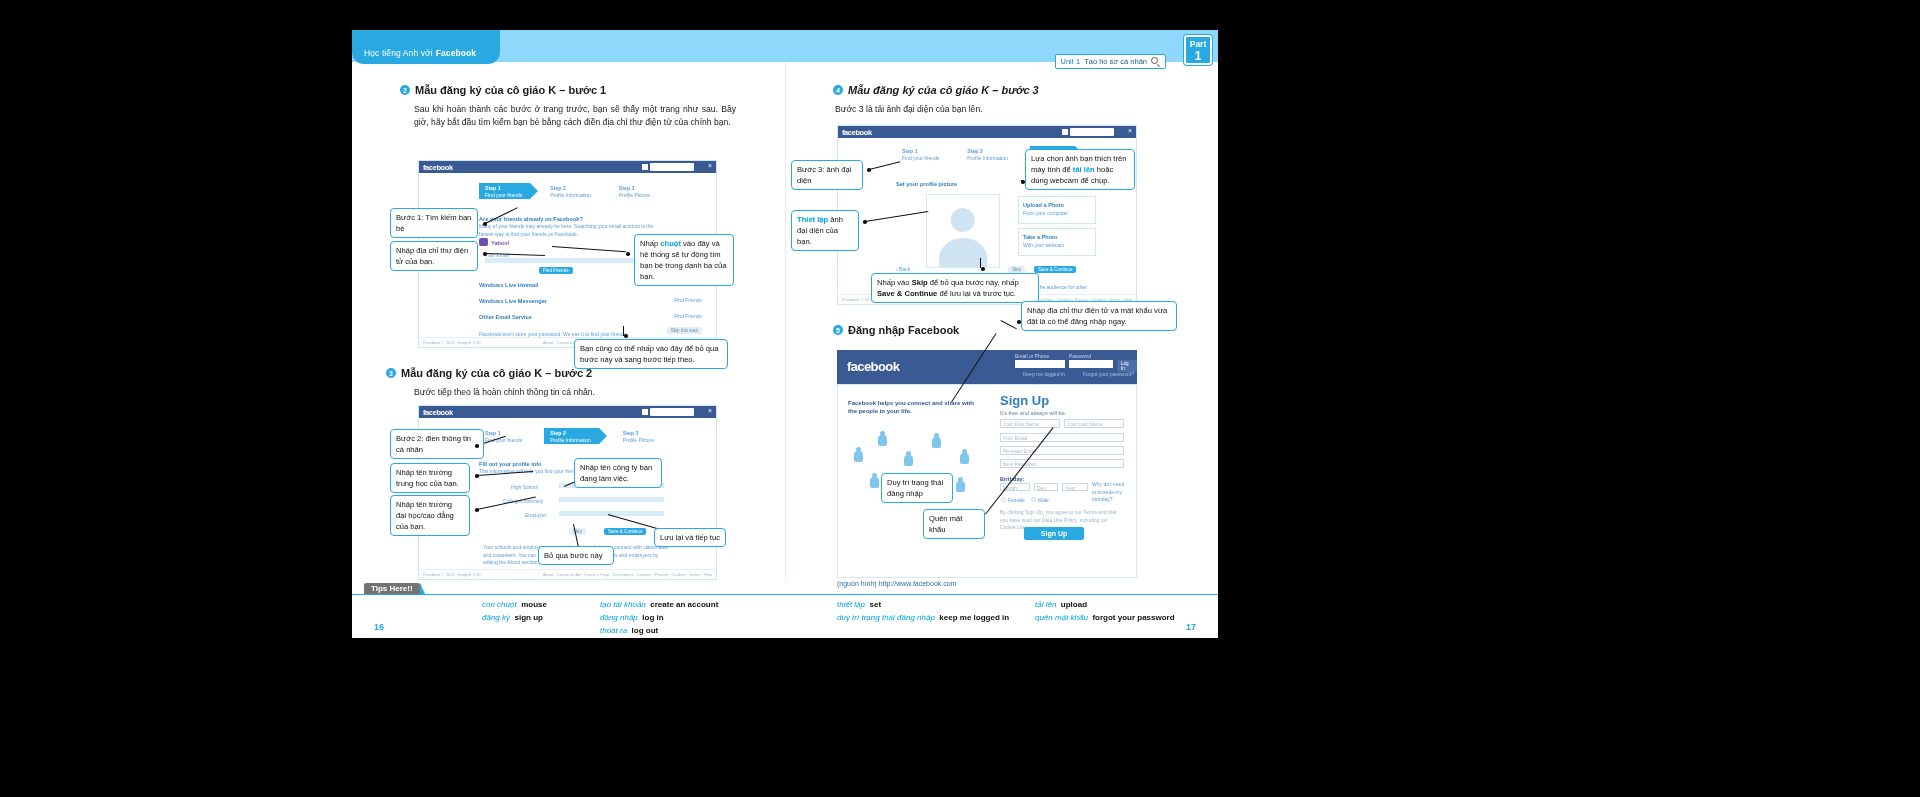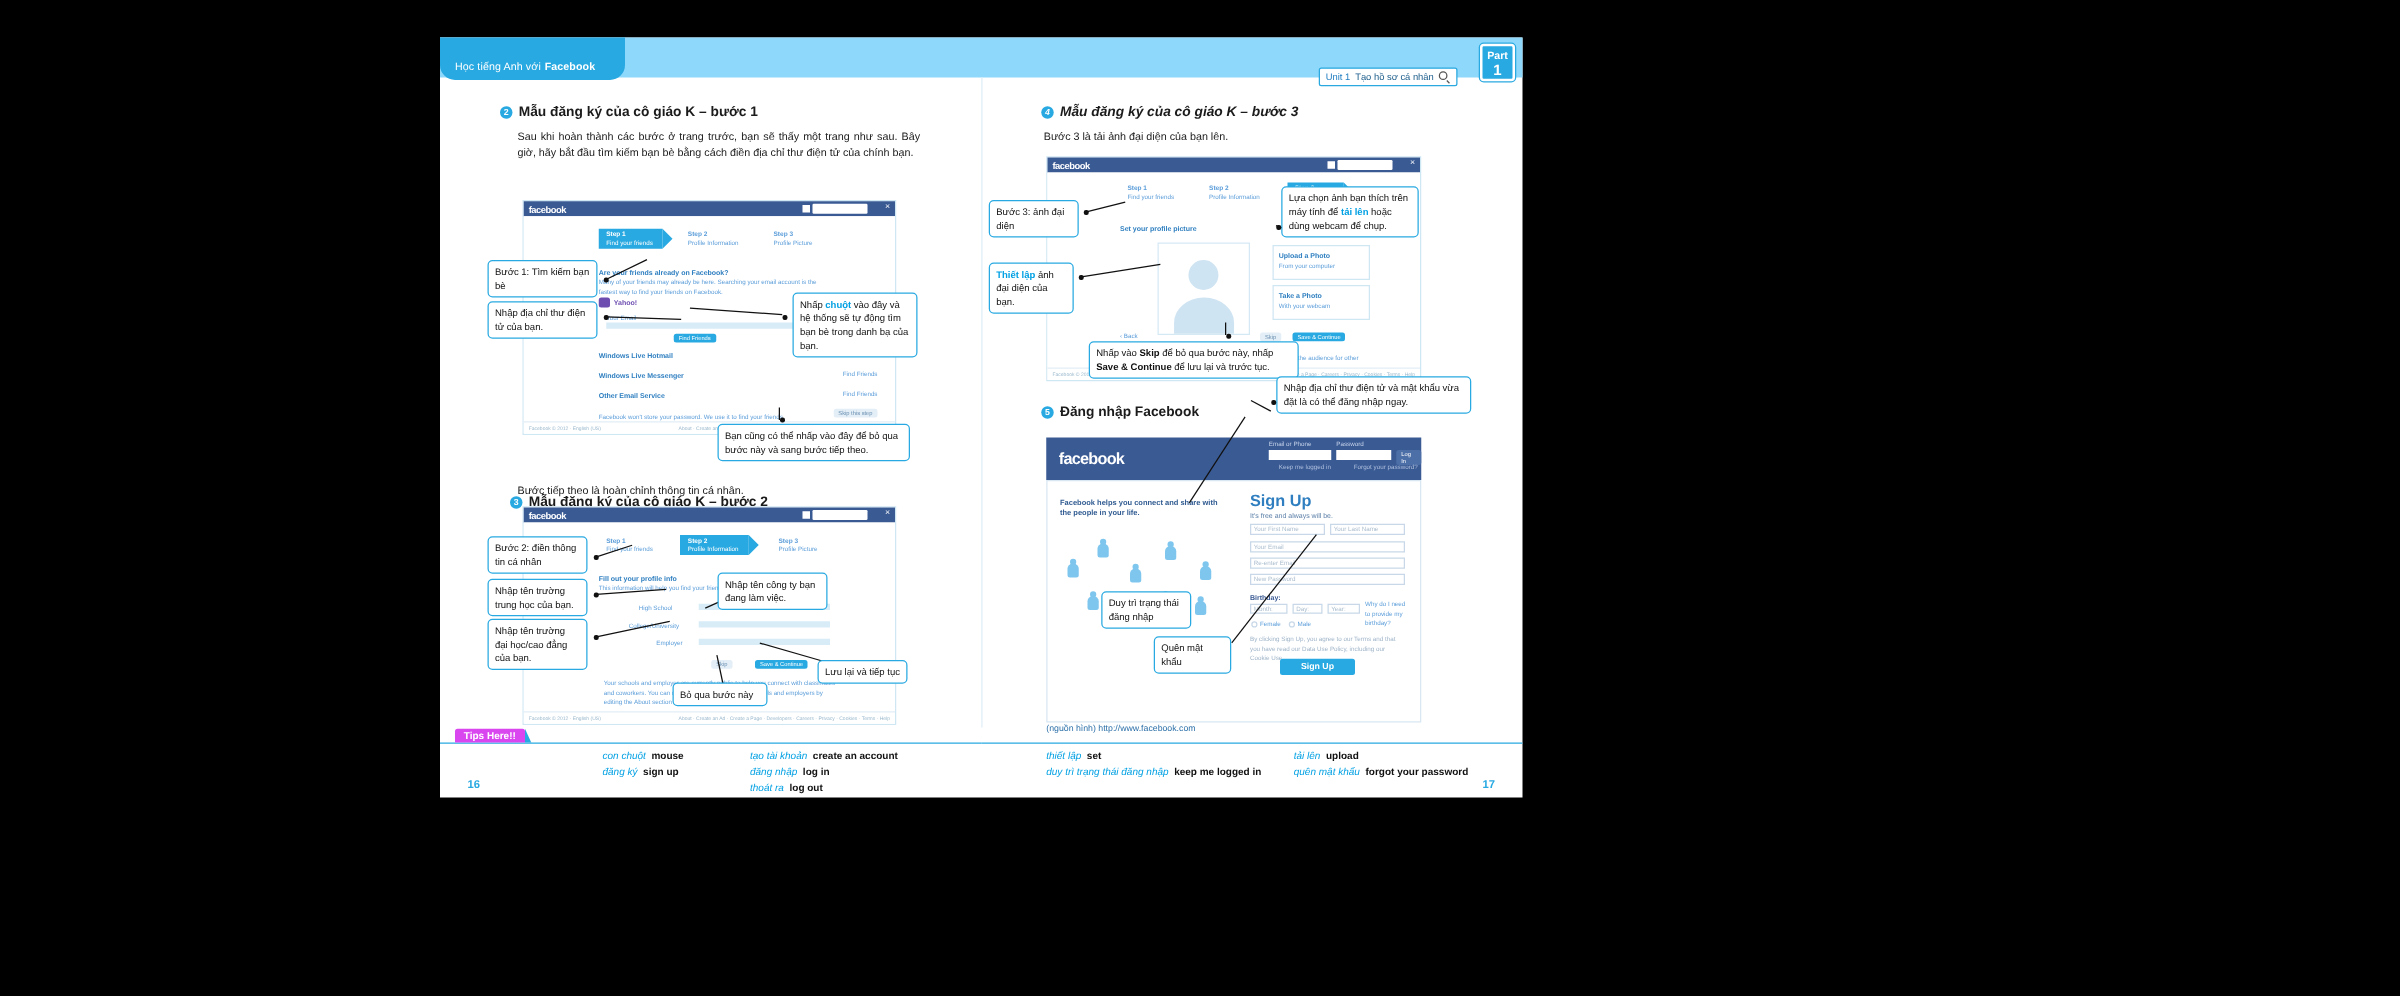--- a/index.html
+++ b/index.html
@@ -85,21 +85,21 @@
   .fbbtn { position:absolute; background:#29a9e1; color:#fff; font-size:4.6px;
            padding:1px 4px; border-radius:2px; }
   .fbbtn.gray { background:#e3eef7; color:#6a8fb0; }
   .fbfoot { position:absolute; left:0; bottom:0; width:100%; height:10px;
             border-top:1px solid #e3eef7; }
   .fbfoot .fl { position:absolute; left:4px; top:2px; font-size:4px; color:#9ab8cc;}
   .fbfoot .fr { position:absolute; right:4px; top:2px; font-size:4px; color:#9ab8cc;}
 
   
   .tips-rule { position:absolute; left:0; width:433px; height:1px; background:#29a9e1; }
-  .tips-tag { position:absolute; background:#d946ef; color:#fff; font-size:8px;
+  .tips-tag { position:absolute; background:#737373; color:#fff; font-size:8px;
               font-weight:bold; padding:1px 7px; border-radius:2px 2px 0 0; }
   .tips-tag:after { content:""; position:absolute; right:-5px; bottom:0; width:0;height:0;
     border-left:5px solid #29a9e1; border-top:11px solid transparent;}
   .tipcol { position:absolute; font-size:8px; line-height:1.65; }
   .tipcol div { white-space:nowrap; }
   .tipcol .vi { color:#00a0e3; font-style:italic; }
   .tipcol .en { color:#111; font-weight:bold; }
   .pgnum { position:absolute; bottom:6px; font-size:9px; color:#29a9e1; font-weight:bold; }
 
   .source { position:absolute; font-size:7px; color:#2b6fa8; }
@@ -201,21 +201,21 @@
     <div class="lead-line" style="left:133px;top:191px;width:60px;transform:rotate(2deg);"></div>
 
     <div class="callout" style="left:282px;top:172px;width:100px;"><span>Nhấp </span><span class="hl">chuột</span><span> vào đây và hệ thống sẽ tự động tìm bạn bè trong danh bạ của bạn.</span></div>
     <div class="dot" style="left:274px;top:190px;"></div>
     <div class="lead-line" style="left:200px;top:184px;width:74px;transform:rotate(4deg);"></div>
 
     <div class="callout" style="left:222px;top:277px;width:154px;">Bạn cũng có thể nhấp vào đây để bỏ qua bước này và sang bước tiếp theo.</div>
     <div class="dot" style="left:272px;top:272px;"></div>
     <div class="lead-line" style="left:272px;top:264px;width:10px;transform:rotate(90deg);"></div>
 
-    <h2 class="sec" style="position:absolute;left:56px;top:305px;margin-top:29px;">
+    <h2 class="sec" style="position:absolute;left:34px;top:305px;">
       <span class="bullet-num">3</span>
       <span>Mẫu đăng ký của cô giáo K – bước 2</span>
     </h2>
     <p class="lead" style="position:absolute;left:62px;top:321px;width:322px;">Bước tiếp theo là hoàn chỉnh thông tin cá nhân.</p>
 
     <div class="fbwin" style="left:66px;top:343px;width:299px;height:175px;">
       <div class="fbbar">
         <span class="fblogo">facebook</span>
         <span class="fbsq"></span>
         <span class="fbsearch" title="Tìm kiếm"></span>
@@ -247,21 +247,21 @@
         <div class="fbbtn" style="left:185px;top:110px;">Save &amp; Continue</div>
         <div class="fbbtn gray" style="left:150px;top:110px;">Skip</div>
         <div class="fbtxt" style="left:64px;top:126px;width:190px;">Your schools and employer are currently public to help you connect with classmates and coworkers. You can manage the visibility of your schools and employers by editing the About section of your Timeline.</div>
         <div class="fbfoot">
           <span class="fl">Facebook © 2012 · English (US)</span>
           <span class="fr">About · Create an Ad · Create a Page · Developers · Careers · Privacy · Cookies · Terms · Help</span>
         </div>
       </div>
     </div>
 
-    <div class="callout" style="left:38px;top:367px;width:80px;">Bước 2: điền thông tin cá nhân</div>
+    <div class="callout" style="left:38px;top:367px;width:94px;">Bước 2: điền thông tin cá nhân</div>
     <div class="dot" style="left:123px;top:382px;"></div>
     <div class="lead-line" style="left:125px;top:383px;width:30px;transform:rotate(-18deg);"></div>
 
     <div class="callout" style="left:38px;top:401px;width:80px;">Nhập tên trường trung học của bạn.</div>
     <div class="dot" style="left:123px;top:412px;"></div>
     <div class="lead-line" style="left:125px;top:413px;width:56px;transform:rotate(-4deg);"></div>
 
     <div class="callout" style="left:38px;top:433px;width:80px;">Nhập tên trường đại học/cao đẳng của bạn.</div>
     <div class="dot" style="left:123px;top:446px;"></div>
     <div class="lead-line" style="left:125px;top:447px;width:60px;transform:rotate(-12deg);"></div>

